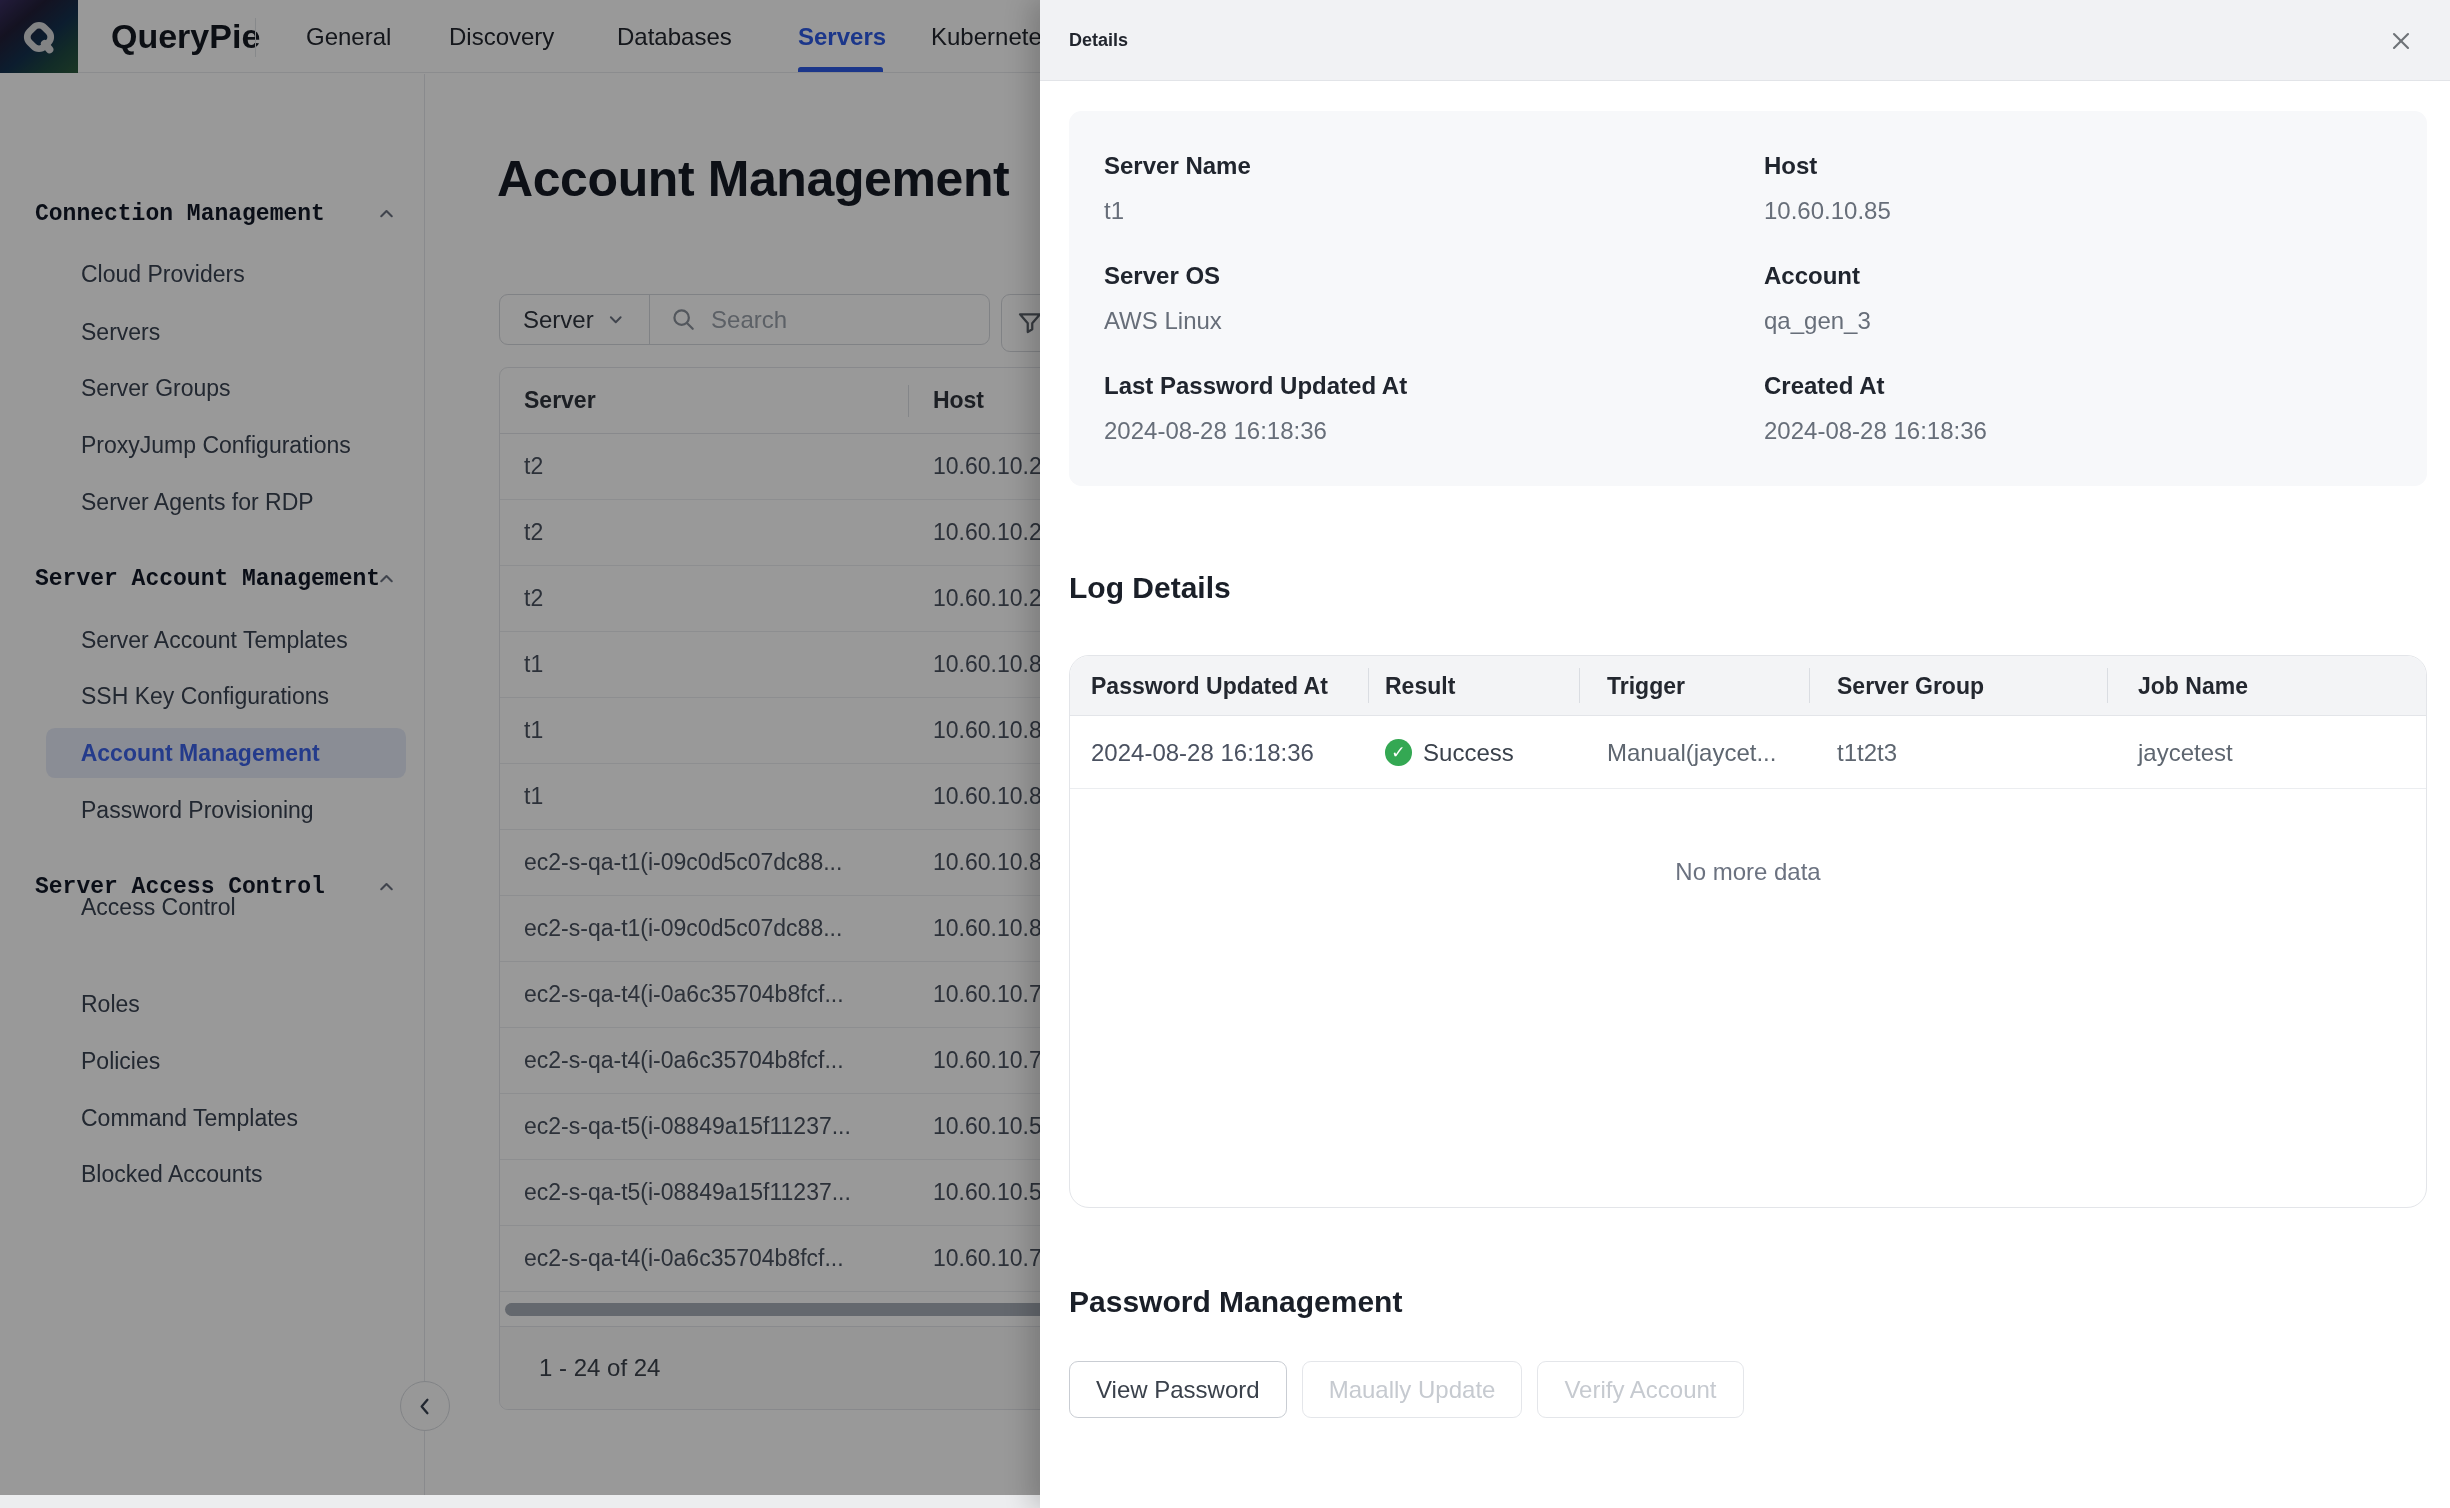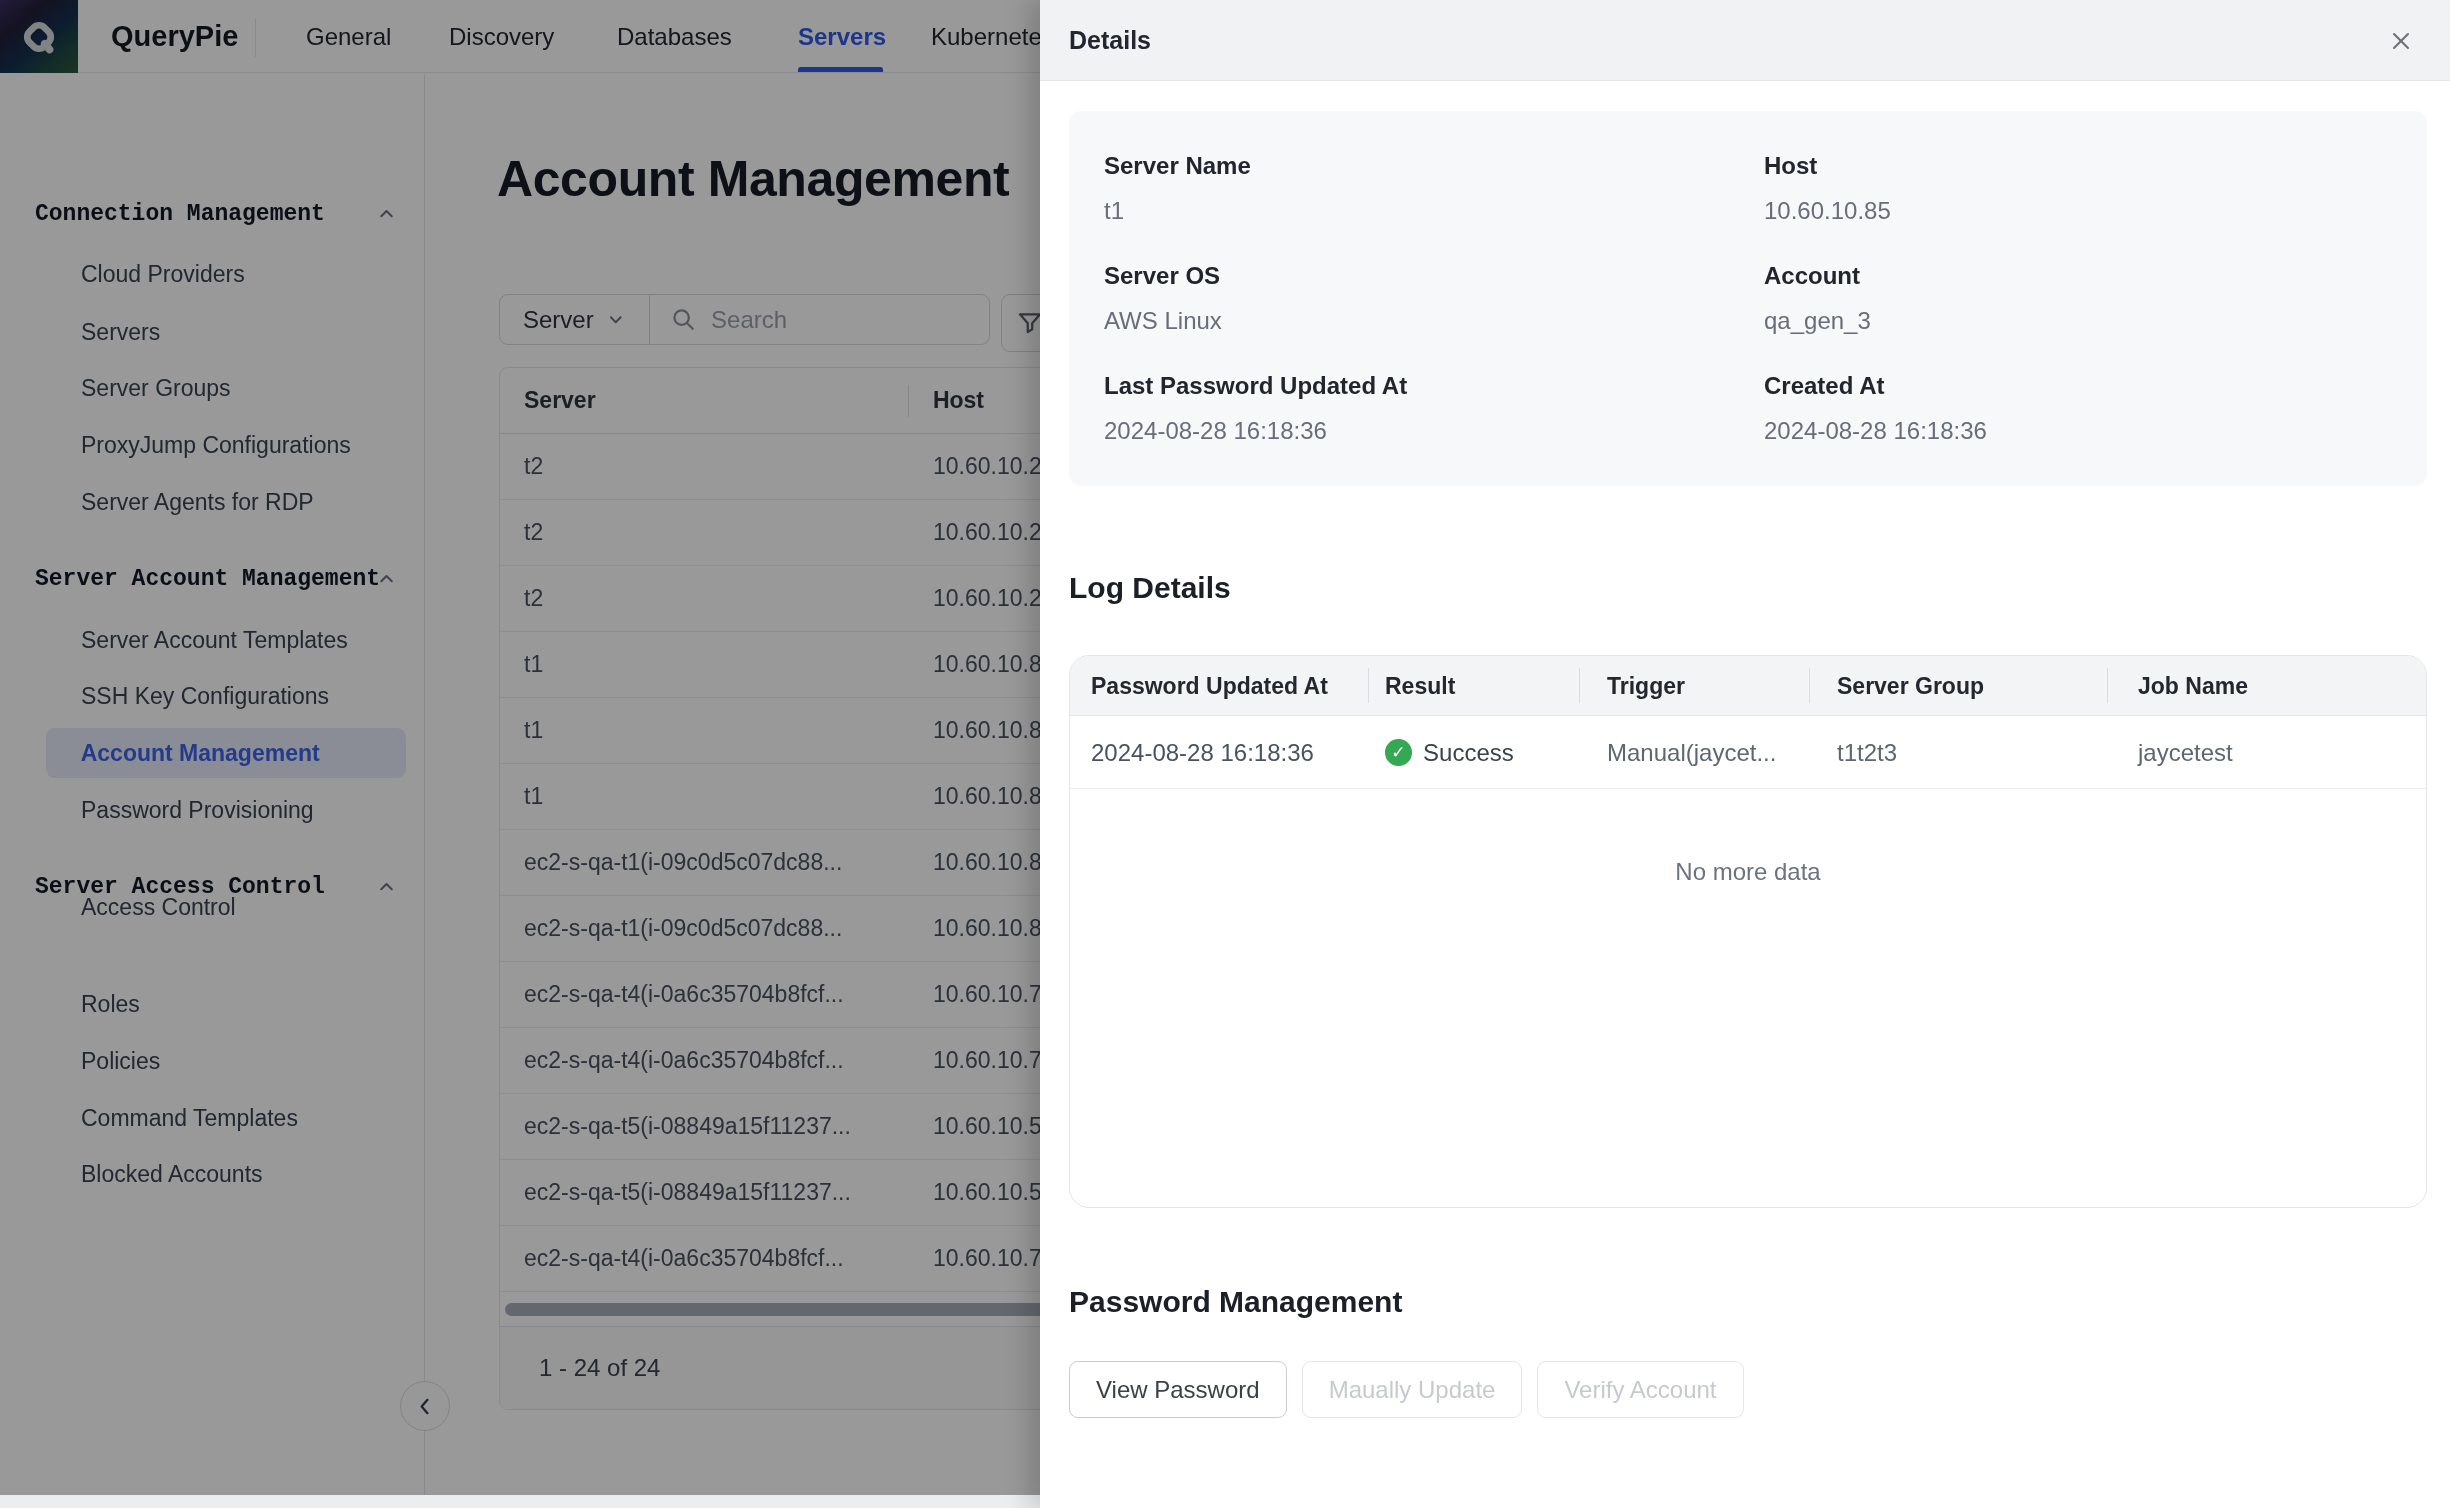--- a/index.html
+++ b/index.html
@@ -5,21 +5,21 @@
   * { margin:0; padding:0; box-sizing:border-box; }
   html,body { background:#888; }
   body { font-family:"Liberation Sans", sans-serif; }
   #app { position:relative; width:2450px; height:1508px; background:#fff; overflow:hidden; }
 
   
   .nav { position:absolute; left:0; top:0; width:2450px; height:73px; background:#fff; border-bottom:0.9px solid #E8EAED; z-index:1; }
   .logo-sq { position:absolute; left:0; top:0; width:78px; height:73px;
     background:linear-gradient(140deg,#3A2F63 0%,#221F38 28%,#14314F 55%,#1F4A42 78%,#2E5B3E 100%);
     display:flex; align-items:center; justify-content:center; }
-  .brand { position:absolute; left:111px; top:0; height:83px; line-height:73px; font-size:29px; font-weight:700; color:#141922; }
+  .brand { position:absolute; left:111px; top:0; height:83px; line-height:73px; font-size:34px; font-weight:700; color:#141922; }
   .nav-divider { position:absolute; left:255px; top:17.7px; width:0.9px; height:39px; background:#E2E4E8; }
   .nav-tab { position:absolute; top:0; height:56px; line-height:73px; font-size:24px; color:#23272F; cursor:pointer; white-space:nowrap; }
   .nav-tab.active { color:#2E5BE6; font-weight:600; }
   .tab-underline { position:absolute; left:798px; bottom:0; width:85px; height:5.3px; background:#2E5BE6; border-radius:2.7px 2.7px 0 0; }
 
   
   .sidebar { position:absolute; left:0; top:74px; width:425px; height:1434px; background:#fff; border-right:0.9px solid #E5E7EB; z-index:1; }
   .side-header { position:absolute; left:35px; right:17.7px; height:50px; line-height:50px; font-size:23px; font-weight:700; color:#111827;font-family:Liberation Mono, monospace; }
   .side-caret { position:absolute; right:8.9px; top:15px; }
   .side-item { position:absolute; left:53px; right:17.7px; height:50px; line-height:50px; font-size:23px; color:#3A4352; cursor:pointer; white-space:nowrap;margin-left:28px; }
@@ -51,21 +51,21 @@
 
   .collapse-btn { position:absolute; left:400px; top:1381px; width:50px; height:50px; border-radius:50%; background:#FDFDFD; border:0.9px solid #D8DBE0; display:flex; align-items:center; justify-content:center; z-index:2; cursor:pointer; }
 
   
   .mask { position:absolute; inset:0; background:rgba(0,0,0,0.40); z-index:50; }
   .bottom-strip { position:absolute; left:0; top:1495px; width:2450px; height:13.3px; background:#ECEDEF; z-index:55; }
 
   
   .drawer { position:absolute; left:1040px; top:0; width:1410px; height:1508px; background:#fff; z-index:60; box-shadow:-10.6px 0 25px rgba(0,0,0,0.18); }
   .drawer-header { position:relative; height:81px; background:#F1F2F4; border-bottom:0.9px solid #E2E4E8; display:flex; align-items:center; }
-  .drawer-title { margin-left:29px; font-size:25px; font-weight:700; color:#22262E; }
+  .drawer-title { margin-left:29px; font-size:18px; font-weight:700; color:#22262E; }
   .drawer-close { position:absolute; right:32px; top:23px; width:35px; height:35px; display:flex; align-items:center; justify-content:center; cursor:pointer; }
 
   .info-card { position:absolute; left:29px; top:111px; width:1358px; height:375px; background:#F7F8FA; border-radius:12.4px; padding:41px 35px; }
   .info-grid { display:grid; grid-template-columns:660px 1fr; }
   .field { margin-bottom:37px; }
   .field .f-label { font-size:24px; font-weight:700; color:#20252E; margin-bottom:17px; }
   .field .f-value { font-size:24px; color:#676E79; }
 
   .section-title { position:absolute; left:29px; font-size:30px; font-weight:700; color:#1A1F28; }
   .log-title { top:571px; }

